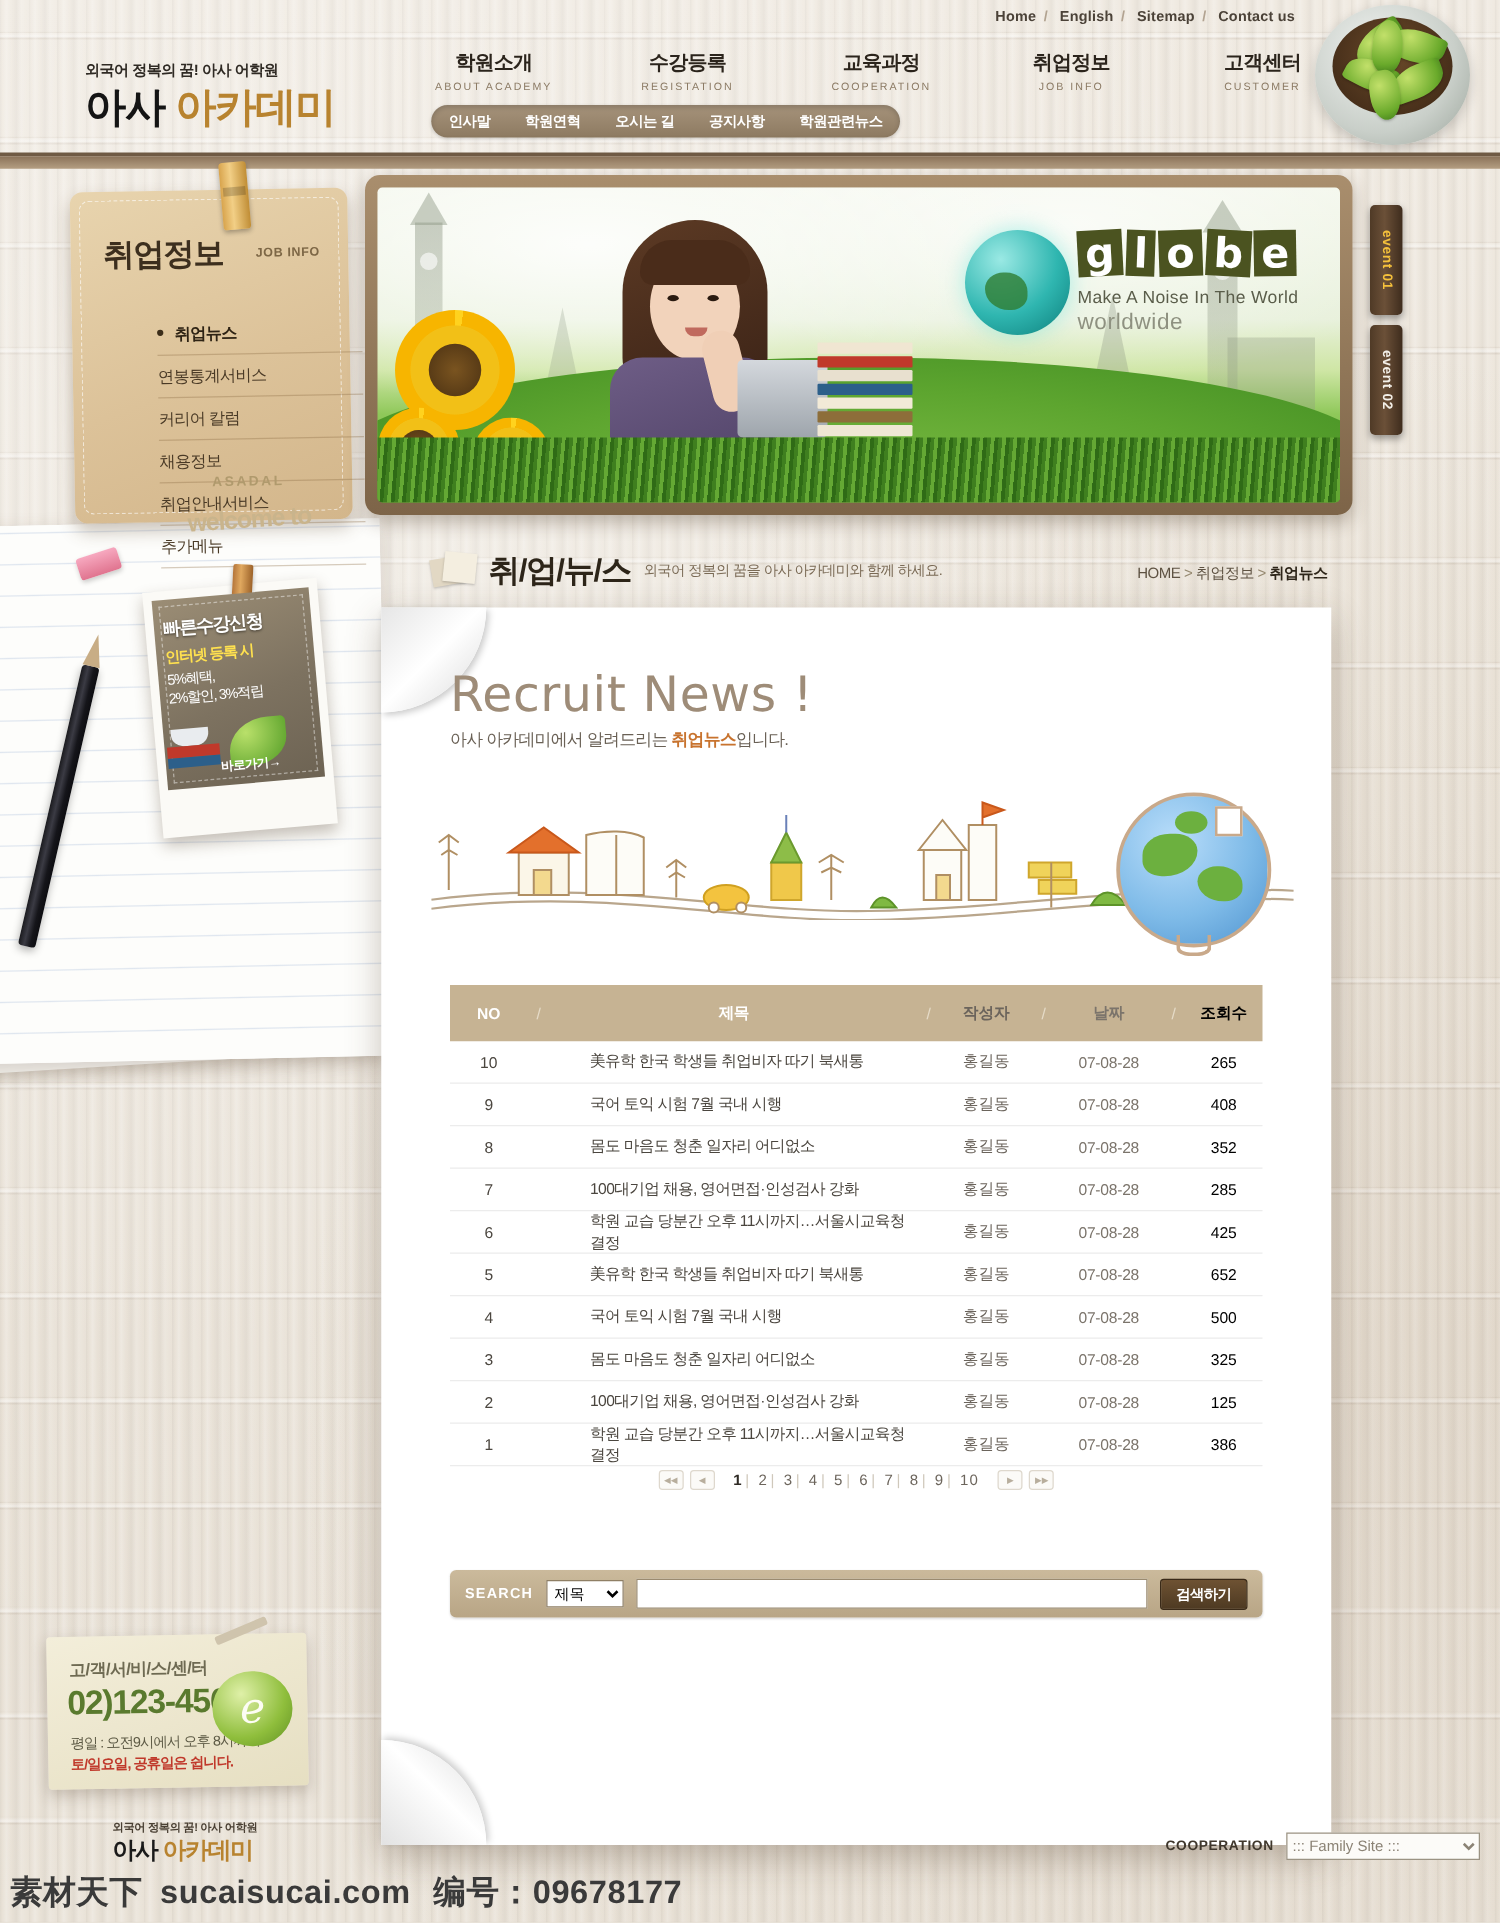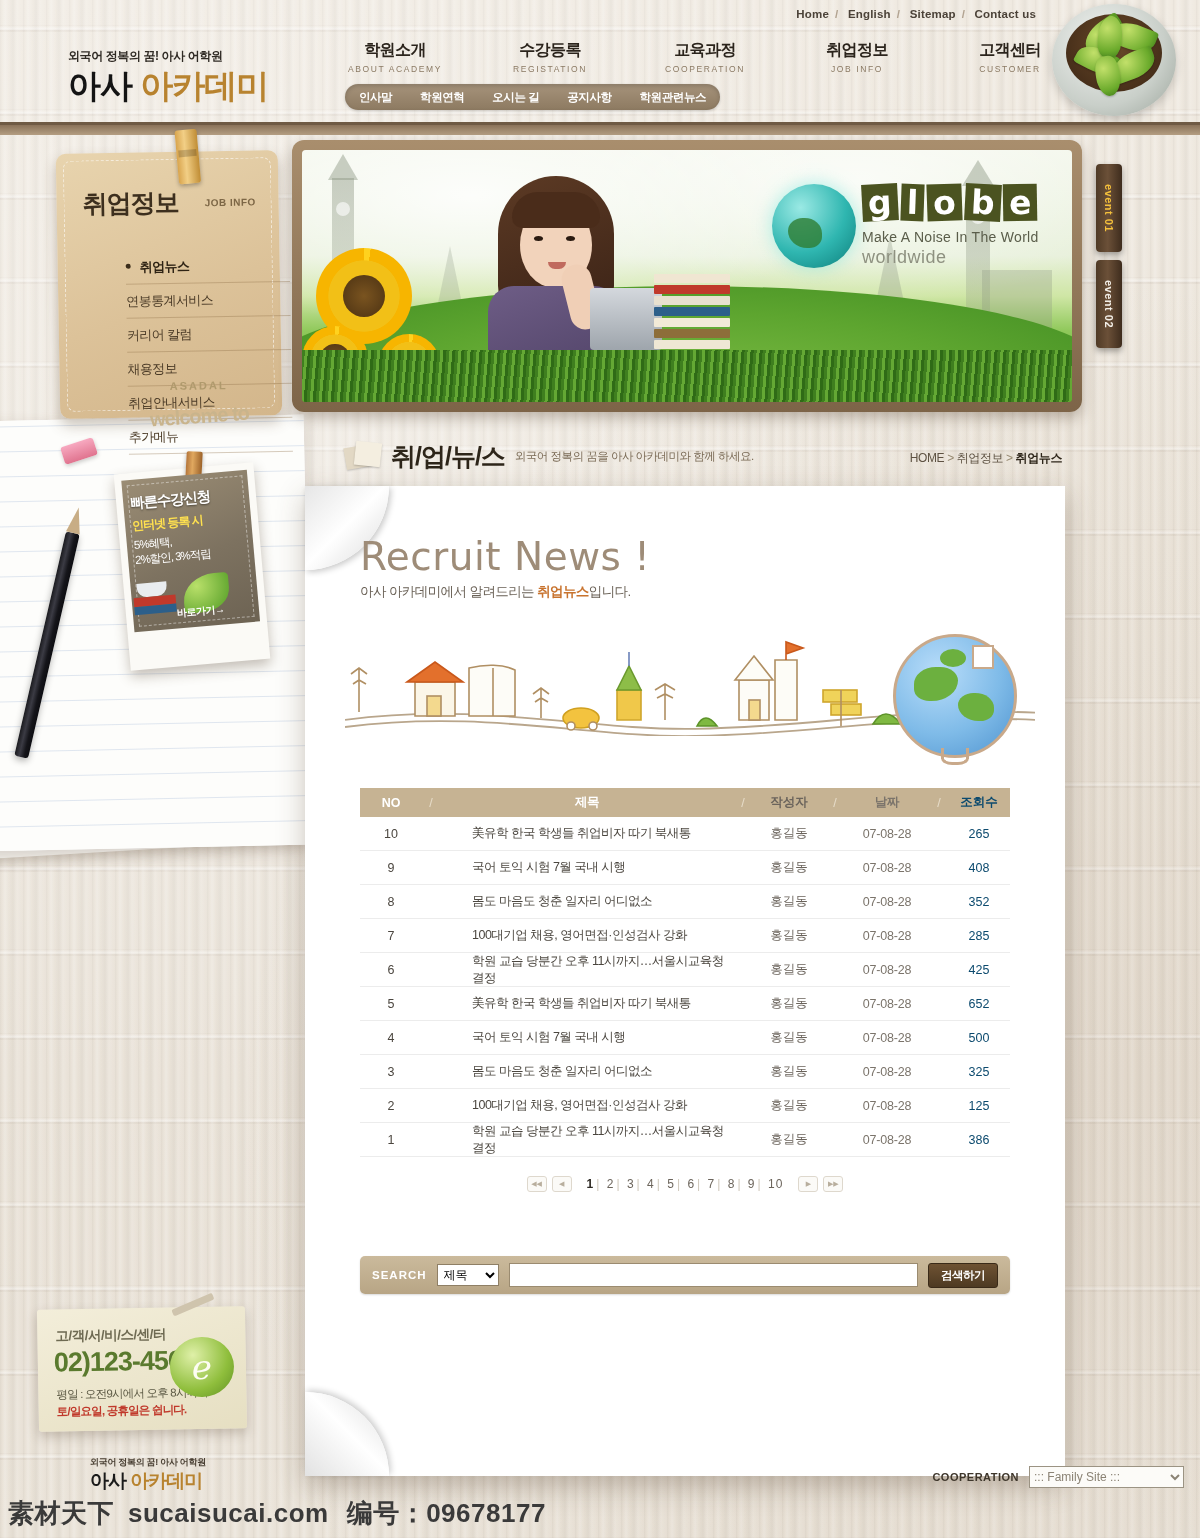--- a/index.html
+++ b/index.html
@@ -279,31 +279,31 @@
     background:radial-gradient(circle at 36% 30%,#b9ddfa,#7fbbe8 55%,#4f93cf);
     border:3px solid #c9a98a;}
   .bigglobe .c1{position:absolute;left:18px;top:30px;width:44px;height:34px;border-radius:50% 40% 60% 35%;background:#6cb03f;}
   .bigglobe .c2{position:absolute;left:62px;top:56px;width:36px;height:28px;border-radius:45% 55% 40% 60%;background:#6cb03f;}
   .bigglobe .c3{position:absolute;left:44px;top:12px;width:26px;height:18px;border-radius:50%;background:#6cb03f;}
   .bigglobe .win{position:absolute;left:76px;top:8px;width:18px;height:20px;background:#fff;border:2px solid #c9a98a;}
   .gstand{position:absolute;right:66px;top:114px;width:22px;height:14px;border:3px solid #c9a98a;border-top:none;border-radius:0 0 40% 40%;}
 
   
   .table{position:absolute;left:55px;top:302px;width:650px;}
-  .thead{display:flex;align-items:center;height:29px;background:#c6b393;color:#fff;font-size:12.5px;font-weight:bold;}
+  .thead{display:flex;align-items:center;height:45px;background:#c6b393;color:#fff;font-size:12.5px;font-weight:bold;}
   .thead .sl{color:#e6dcc8;font-weight:normal;}
   .trow{display:flex;align-items:center;height:33px;border-bottom:1px solid #ececec;font-size:12.5px;color:#4b463f;}
   .trow:first-of-type{border-top:none;}
   .c-no{width:62px;text-align:center;}
   .c-sl{width:18px;text-align:center;}
   .c-title{flex:1;padding-left:32px;letter-spacing:-.5px;}
   .c-title a{color:#4b463f;text-decoration:none;}
   .c-writer{width:74px;text-align:center;color:#6b645c;}
   .c-date{width:86px;text-align:center;color:#7b746b;letter-spacing:-.2px;}
-  .c-hit{width:62px;text-align:center;color:#0c4a6e;}
+  .c-hit{width:62px;text-align:center;color:#000000;}
 
   
   .pager{position:absolute;left:55px;top:690px;width:650px;display:flex;justify-content:center;align-items:center;gap:5px;font-size:12px;color:#6c655c;}
   .pbtn{width:18px;height:14px;border:1px solid #ded8cd;border-radius:3px;background:#fbfaf7;
     display:flex;align-items:center;justify-content:center;font-size:7px;color:#b8ae9d;}
   .pnums{margin:0 8px;letter-spacing:1px;}
   .pnums a{color:#6c655c;text-decoration:none;padding:0 2px;}
   .pnums a.on{color:#2e2a24;font-weight:bold;}
   .pnums .bar{color:#cfc8bb;}
 

